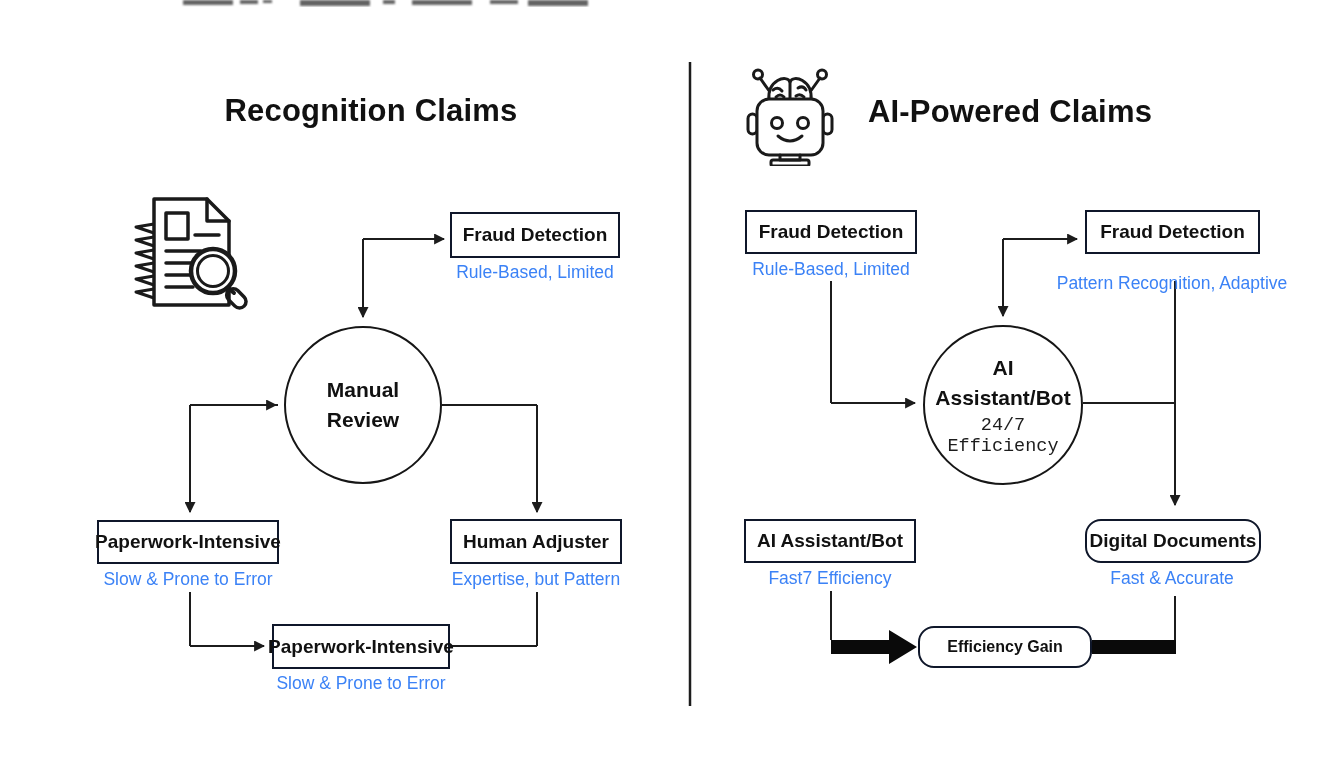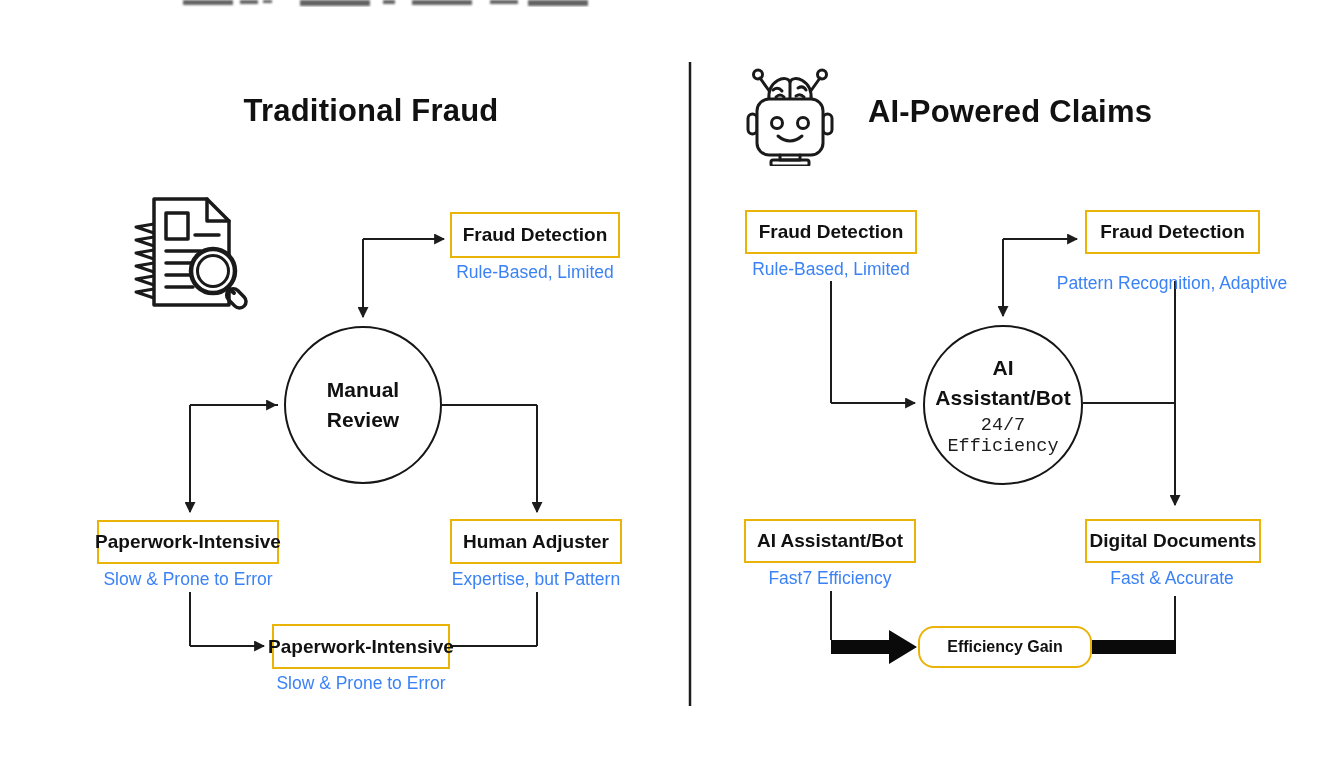--- a/index.html
+++ b/index.html
@@ -8,21 +8,21 @@
     background:#ffffff;
     font-family:"Liberation Sans",sans-serif;
     color:#141414;
   }
   .layer{position:absolute;left:0;top:0;width:1344px;height:768px;}
   .title{
     position:absolute;font-weight:700;font-size:31px;letter-spacing:.2px;
     color:#111;text-align:center;white-space:nowrap;
   }
   .box{
-    position:absolute;border:2px solid #eab308;background:#ffffff;
+    position:absolute;border:2px solid #0f172a;background:#ffffff;
     display:flex;align-items:center;justify-content:center;
     font-weight:700;font-size:19px;color:#111;text-align:center;
     box-sizing:border-box;z-index:3;white-space:nowrap;
   }
   .subtitle{
     position:absolute;font-size:17.5px;font-weight:400;color:#3b82f6;
     text-align:center;white-space:nowrap;z-index:3;
   }
   .circle{
     position:absolute;border:2.5px solid #161616;border-radius:50%;
@@ -81,21 +81,21 @@
     <line x1="1175" y1="281" x2="1175" y2="505" marker-end="url(#arr)"></line>
     <line x1="1083" y1="403" x2="1175" y2="403"></line>
     <line x1="831" y1="591" x2="831" y2="640"></line>
     <line x1="1175" y1="596" x2="1175" y2="640"></line>
   </g>
 
   <path fill="#0a0a0a" d="M831,640 L889,640 L889,630 L917,647 L889,664 L889,654 L831,654 Z"></path>
   <rect fill="#0a0a0a" x="1092" y="640" width="84" height="14"></rect>
 </svg>
 
-<div class="title" style="left:171px;top:93px;width:400px;">Traditional Fraud</div>
+<div class="title" style="left:171px;top:93px;width:400px;">Recognition Claims</div>
 
 <svg style="position:absolute;left:125px;top:187px;z-index:2;" width="132" height="128" viewBox="0 0 132 128" fill="none" stroke="#1a1a1a" stroke-width="3.5" stroke-linejoin="round" stroke-linecap="round">
 
   <g stroke-width="3">
     <path d="M29,37 L11,40 L29,46"></path>
       <path d="M29,50 L11,53 L29,59"></path>
     <path d="M29,63 L11,66 L29,72"></path>
       <path d="M29,76 L11,79 L29,85"></path>
     <path d="M29,89 L11,92 L29,98"></path>
       <path d="M29,102 L11,105 L29,111"></path>
@@ -182,20 +182,20 @@
 <div class="circle" style="left:923px;top:325px;width:160px;height:160px;">
   <div class="c-label">AI Assistant/Bot</div>
   <div class="c-sub">24/7 Efficiency</div>
 </div>
 
 <div class="box" style="left:744px;top:519px;width:172px;height:44px;">
   <span>AI Assistant/Bot</span>
 </div>
 <div class="subtitle" style="left:710px;top:568px;width:240px;">Fast7 Efficiency</div>
 
-<div class="box" style="left:1085px;top:519px;width:176px;height:44px;">
+<div class="box" style="left:1085px;top:519px;width:176px;height:44px;border-radius:16px;">
   <span>Digital Documents</span>
 </div>
 <div class="subtitle" style="left:1032px;top:568px;width:280px;">Fast &amp; Accurate</div>
 
 <div class="box" style="left:918px;top:626px;width:174px;height:42px;font-size:16px;border-width:2.5px;border-radius:16px;">
   <span>Efficiency Gain</span>
 </div>
 
 </body></html>

